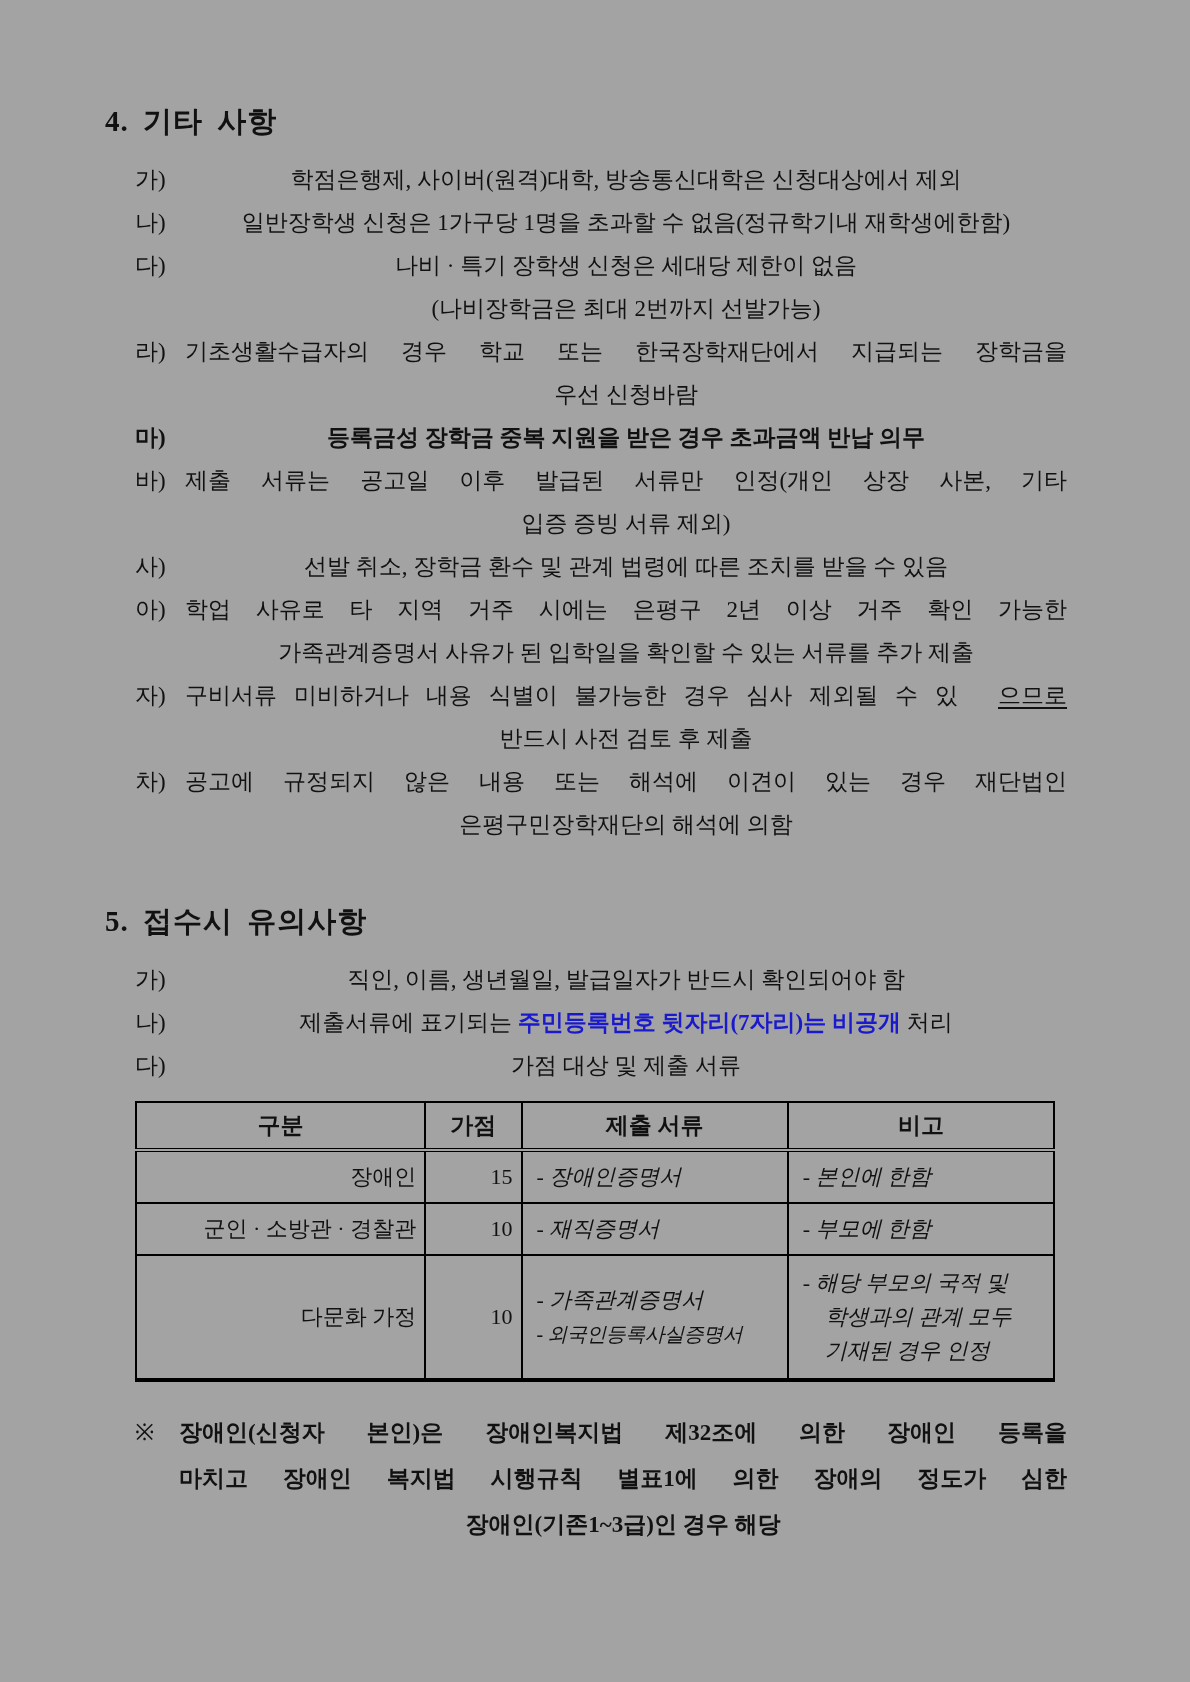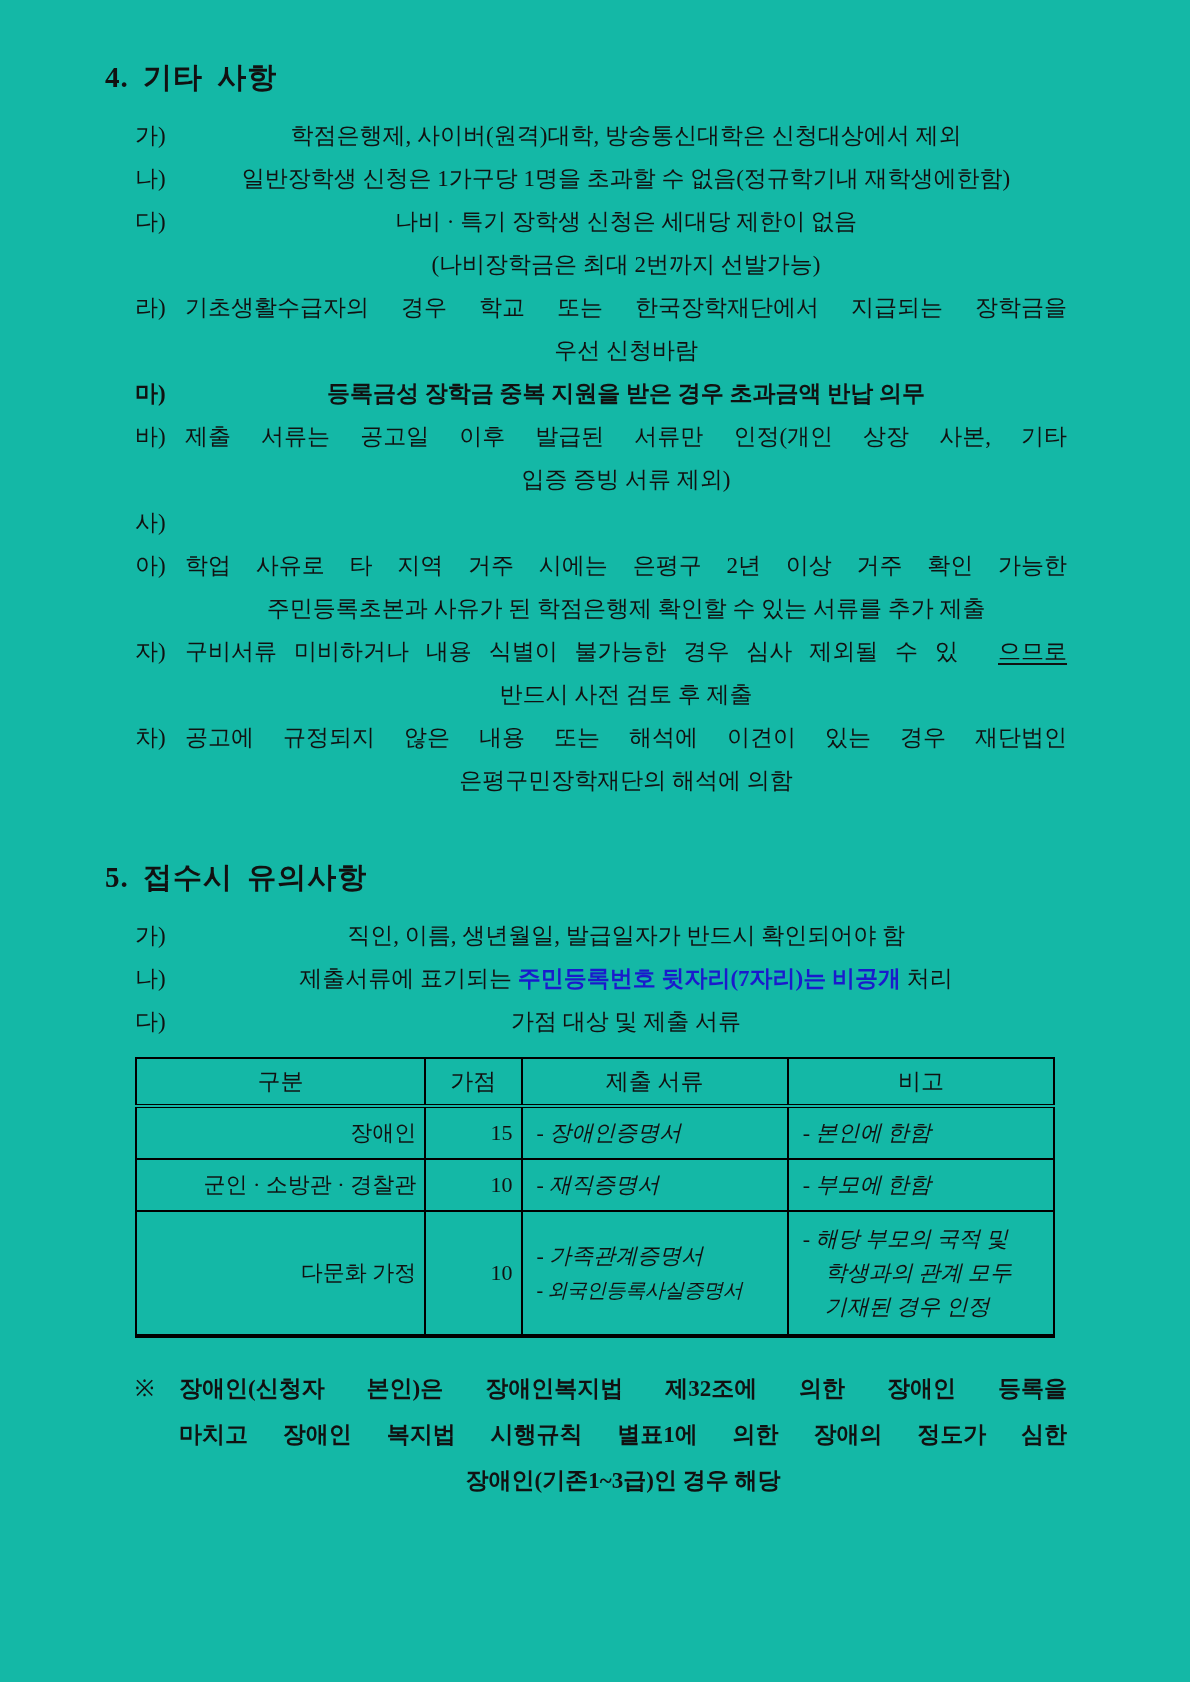--- a/index.html
+++ b/index.html
@@ -1,18 +1,18 @@
 <!DOCTYPE html>
 <html><head>
 <meta charset="utf-8">
 <style>
   html,body { margin:0; padding:0; background:#e8e8e8; }
   .page {
-    width:1190px; height:1682px; margin:0 auto; background:#14b8a6;
-    box-sizing:border-box; padding:58px 123px 0 105px;
+    width:1190px; height:1682px; margin:0 auto; background:#a3a3a3;
+    box-sizing:border-box; padding:102px 123px 0 105px;
     font-family:"Liberation Serif","DejaVu Serif",serif;
     color:#111111; overflow:hidden;
   }
   .sec-title {
     font-size:29px; font-weight:700; margin:0 0 16px 0; letter-spacing:1px;
     word-spacing:6px;
   }
   .items { font-size:23px; line-height:43px; }
   .item { display:flex; margin-left:30px; }
   .marker { width:50px; flex:0 0 50px; }
@@ -23,21 +23,21 @@
   .ul { text-decoration:underline; text-underline-offset:4px;margin-left:40px; }
   .highlight { color:#1a1acc; font-weight:700; }
   .sec5 { margin-top:56px; }
   .doc-table {
     border-collapse:collapse; table-layout:fixed;
     width:920px; margin:14px 0 0 30px;
     font-size:22px; color:#111;
   }
   .doc-table th, .doc-table td { border:2px solid #000; }
   .doc-table th {
-    font-weight:400; text-align:center; padding:7px 4px;
+    font-weight:700; text-align:center; padding:7px 4px;
     border-bottom:4px double #000; font-size:23px;
   }
   .doc-table td { padding:10px 8px; }
   .doc-table tr:last-child td { border-bottom:4px solid #000; }
   .cell-c { text-align:right; }
   .cell-l { text-align:left; padding-left:14px !important;font-style:italic; }
   .cell-line { line-height:34px; }
   .cell-line.tight { font-size:20px; letter-spacing:-0.5px; }
   .cell-line.hang { padding-left:22px; }
   .footnote { display:flex; margin:28px 0 0 30px; font-size:23px; line-height:46px; }
@@ -94,28 +94,29 @@
         <span class="marker">바)</span>
         <div class="ibody">
           <div class="line full">제출 서류는 공고일 이후 발급된 서류만 인정(개인 상장 사본, 기타</div>
           <div class="line">입증 증빙 서류 제외)</div>
         </div>
       </div>
 
       <div class="item">
         <span class="marker">사)</span>
         <div class="ibody">
+          <div class="line">선발 취소, 장학금 환수 및 관계 법령에 따른 조치를 받을 수 있음</div>
         </div>
       </div>
 
       <div class="item">
         <span class="marker">아)</span>
         <div class="ibody">
           <div class="line full">학업 사유로 타 지역 거주 시에는 은평구 2년 이상 거주 확인 가능한</div>
-          <div class="line">주민등록초본과 사유가 된 학점은행제 확인할 수 있는 서류를 추가 제출</div>
+          <div class="line">가족관계증명서 사유가 된 입학일을 확인할 수 있는 서류를 추가 제출</div>
         </div>
       </div>
 
       <div class="item">
         <span class="marker">자)</span>
         <div class="ibody">
           <div class="line full"><span>구비서류 미비하거나 내용 식별이 불가능한 경우 심사 제외될 수 있</span><span class="ul">으므로</span></div>
           <div class="line">반드시 사전 검토 후 제출</div>
         </div>
       </div>

